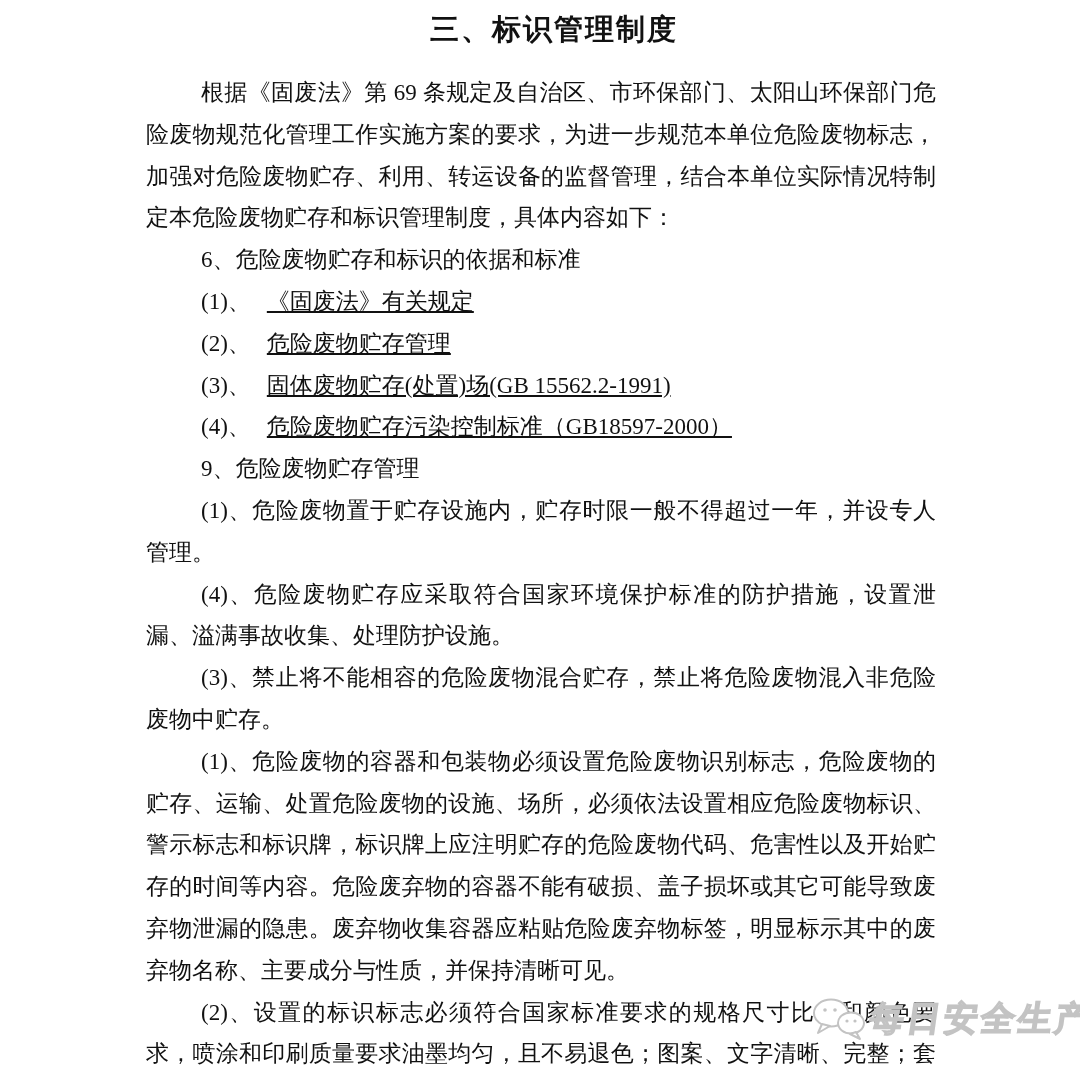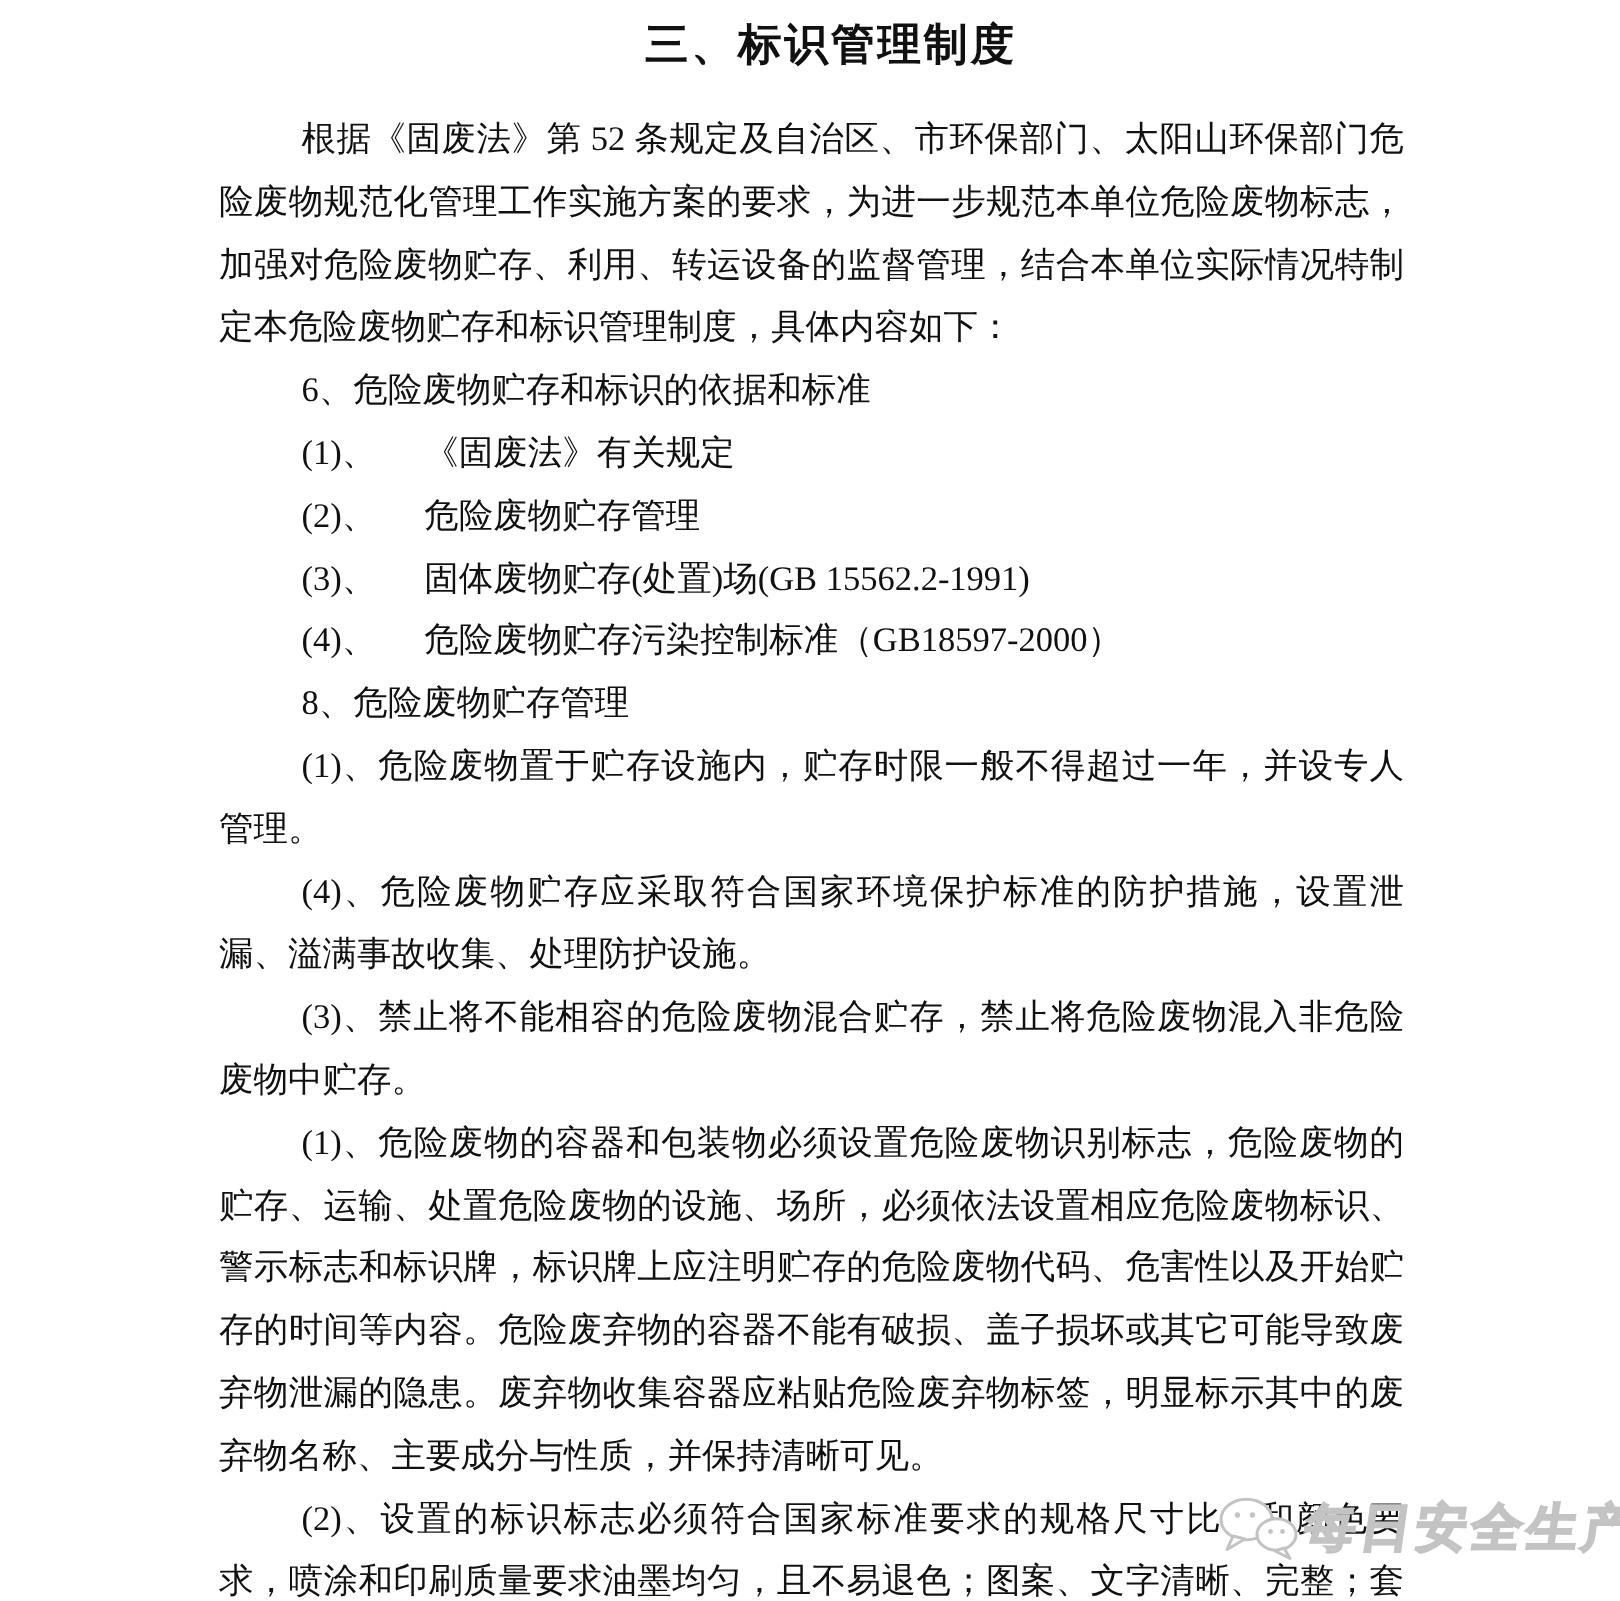--- a/index.html
+++ b/index.html
@@ -36,21 +36,22 @@
     font-size: 23px;
     line-height: 41.8px;
     text-align: justify;
     text-justify: inter-character;
   }
   .para {
     margin: 0;
     text-indent: 55px;
   }
   .tab-gap {
-    margin-left: 32px;
+    margin-left: 16px;
+    text-decoration: underline;
   }
   .watermark {
     position: absolute;
     top: 996px;
     right: 16px;
     display: flex;
     align-items: center;
     gap: 4px;
     pointer-events: none;
   }
@@ -73,33 +74,33 @@
 </style>
 </head>
 <body>
 
 <div class="doc-page">
 
   <div class="doc-title">三、标识管理制度</div>
 
   <div class="doc-body">
 
-    <p class="para">根据《固废法》第 52 条规定及自治区、市环保部门、太阳山环保部门危险废物规范化管理工作实施方案的要求，为进一步规范本单位危险废物标志，加强对危险废物贮存、利用、转运设备的监督管理，结合本单位实际情况特制定本危险废物贮存和标识管理制度，具体内容如下：</p>
+    <p class="para">根据《固废法》第 69 条规定及自治区、市环保部门、太阳山环保部门危险废物规范化管理工作实施方案的要求，为进一步规范本单位危险废物标志，加强对危险废物贮存、利用、转运设备的监督管理，结合本单位实际情况特制定本危险废物贮存和标识管理制度，具体内容如下：</p>
 
     <p class="para">6、危险废物贮存和标识的依据和标准</p>
 
     <p class="para"><span>(1)、</span><span class="tab-gap">《固废法》有关规定</span></p>
 
     <p class="para"><span>(2)、</span><span class="tab-gap">危险废物贮存管理</span></p>
 
     <p class="para"><span>(3)、</span><span class="tab-gap">固体废物贮存(处置)场(GB 15562.2-1991)</span></p>
 
     <p class="para"><span>(4)、</span><span class="tab-gap">危险废物贮存污染控制标准（GB18597-2000）</span></p>
 
-    <p class="para">8、危险废物贮存管理</p>
+    <p class="para">9、危险废物贮存管理</p>
 
     <p class="para">(1)、危险废物置于贮存设施内，贮存时限一般不得超过一年，并设专人管理。</p>
 
     <p class="para">(4)、危险废物贮存应采取符合国家环境保护标准的防护措施，设置泄漏、溢满事故收集、处理防护设施。</p>
 
     <p class="para">(3)、禁止将不能相容的危险废物混合贮存，禁止将危险废物混入非危险废物中贮存。</p>
 
 
     <p class="para">(1)、危险废物的容器和包装物必须设置危险废物识别标志，危险废物的贮存、运输、处置危险废物的设施、场所，必须依法设置相应危险废物标识、警示标志和标识牌，标识牌上应注明贮存的危险废物代码、危害性以及开始贮存的时间等内容。危险废弃物的容器不能有破损、盖子损坏或其它可能导致废弃物泄漏的隐患。废弃物收集容器应粘贴危险废弃物标签，明显标示其中的废弃物名称、主要成分与性质，并保持清晰可见。</p>
 

